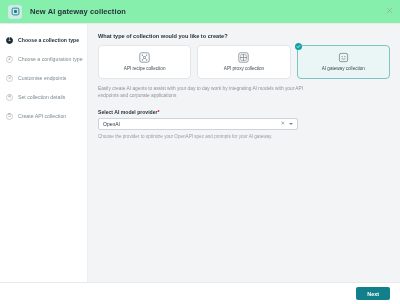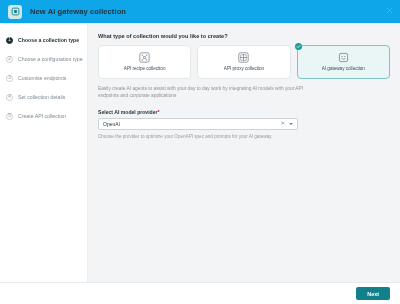--- a/index.html
+++ b/index.html
@@ -26,21 +26,21 @@
     box-sizing: border-box;
   }
 
   
   .header {
     height: 24px;
     flex: 0 0 24px;
     display: flex;
     align-items: center;
     padding: 0 8px;
-    background: #0ea5e9;
+    background: #86efac;
     border-bottom: 1px solid #e6eaec;
     box-sizing: border-box;
   }
   .brand-badge {
     width: 14px;
     height: 14px;
     border-radius: 3px;
     background: #cdeae8;
     display: flex;
     align-items: center;

